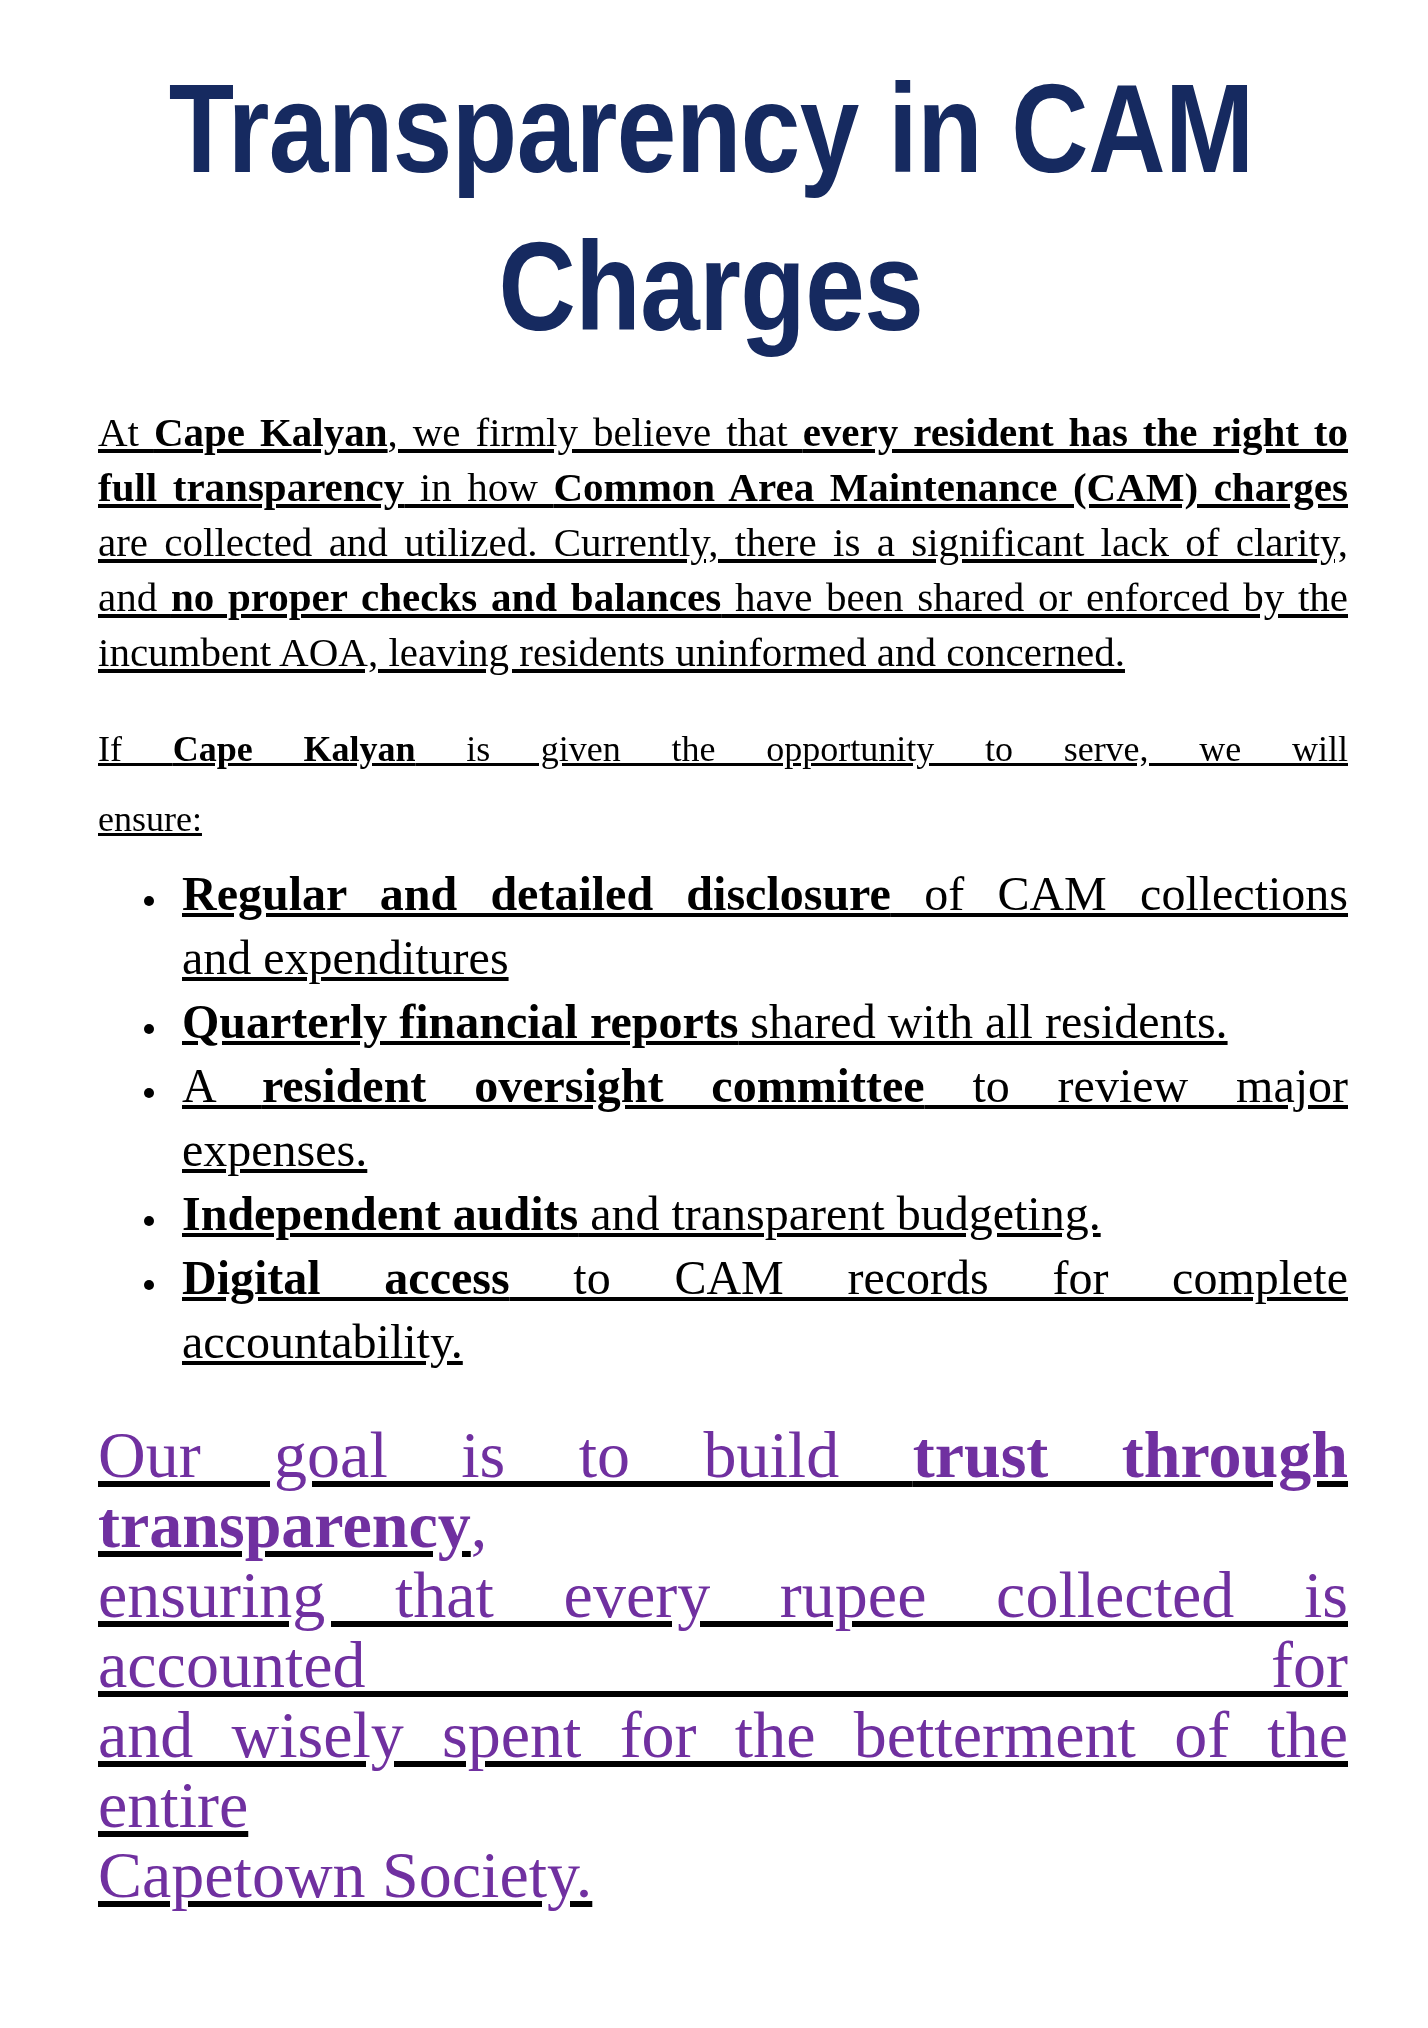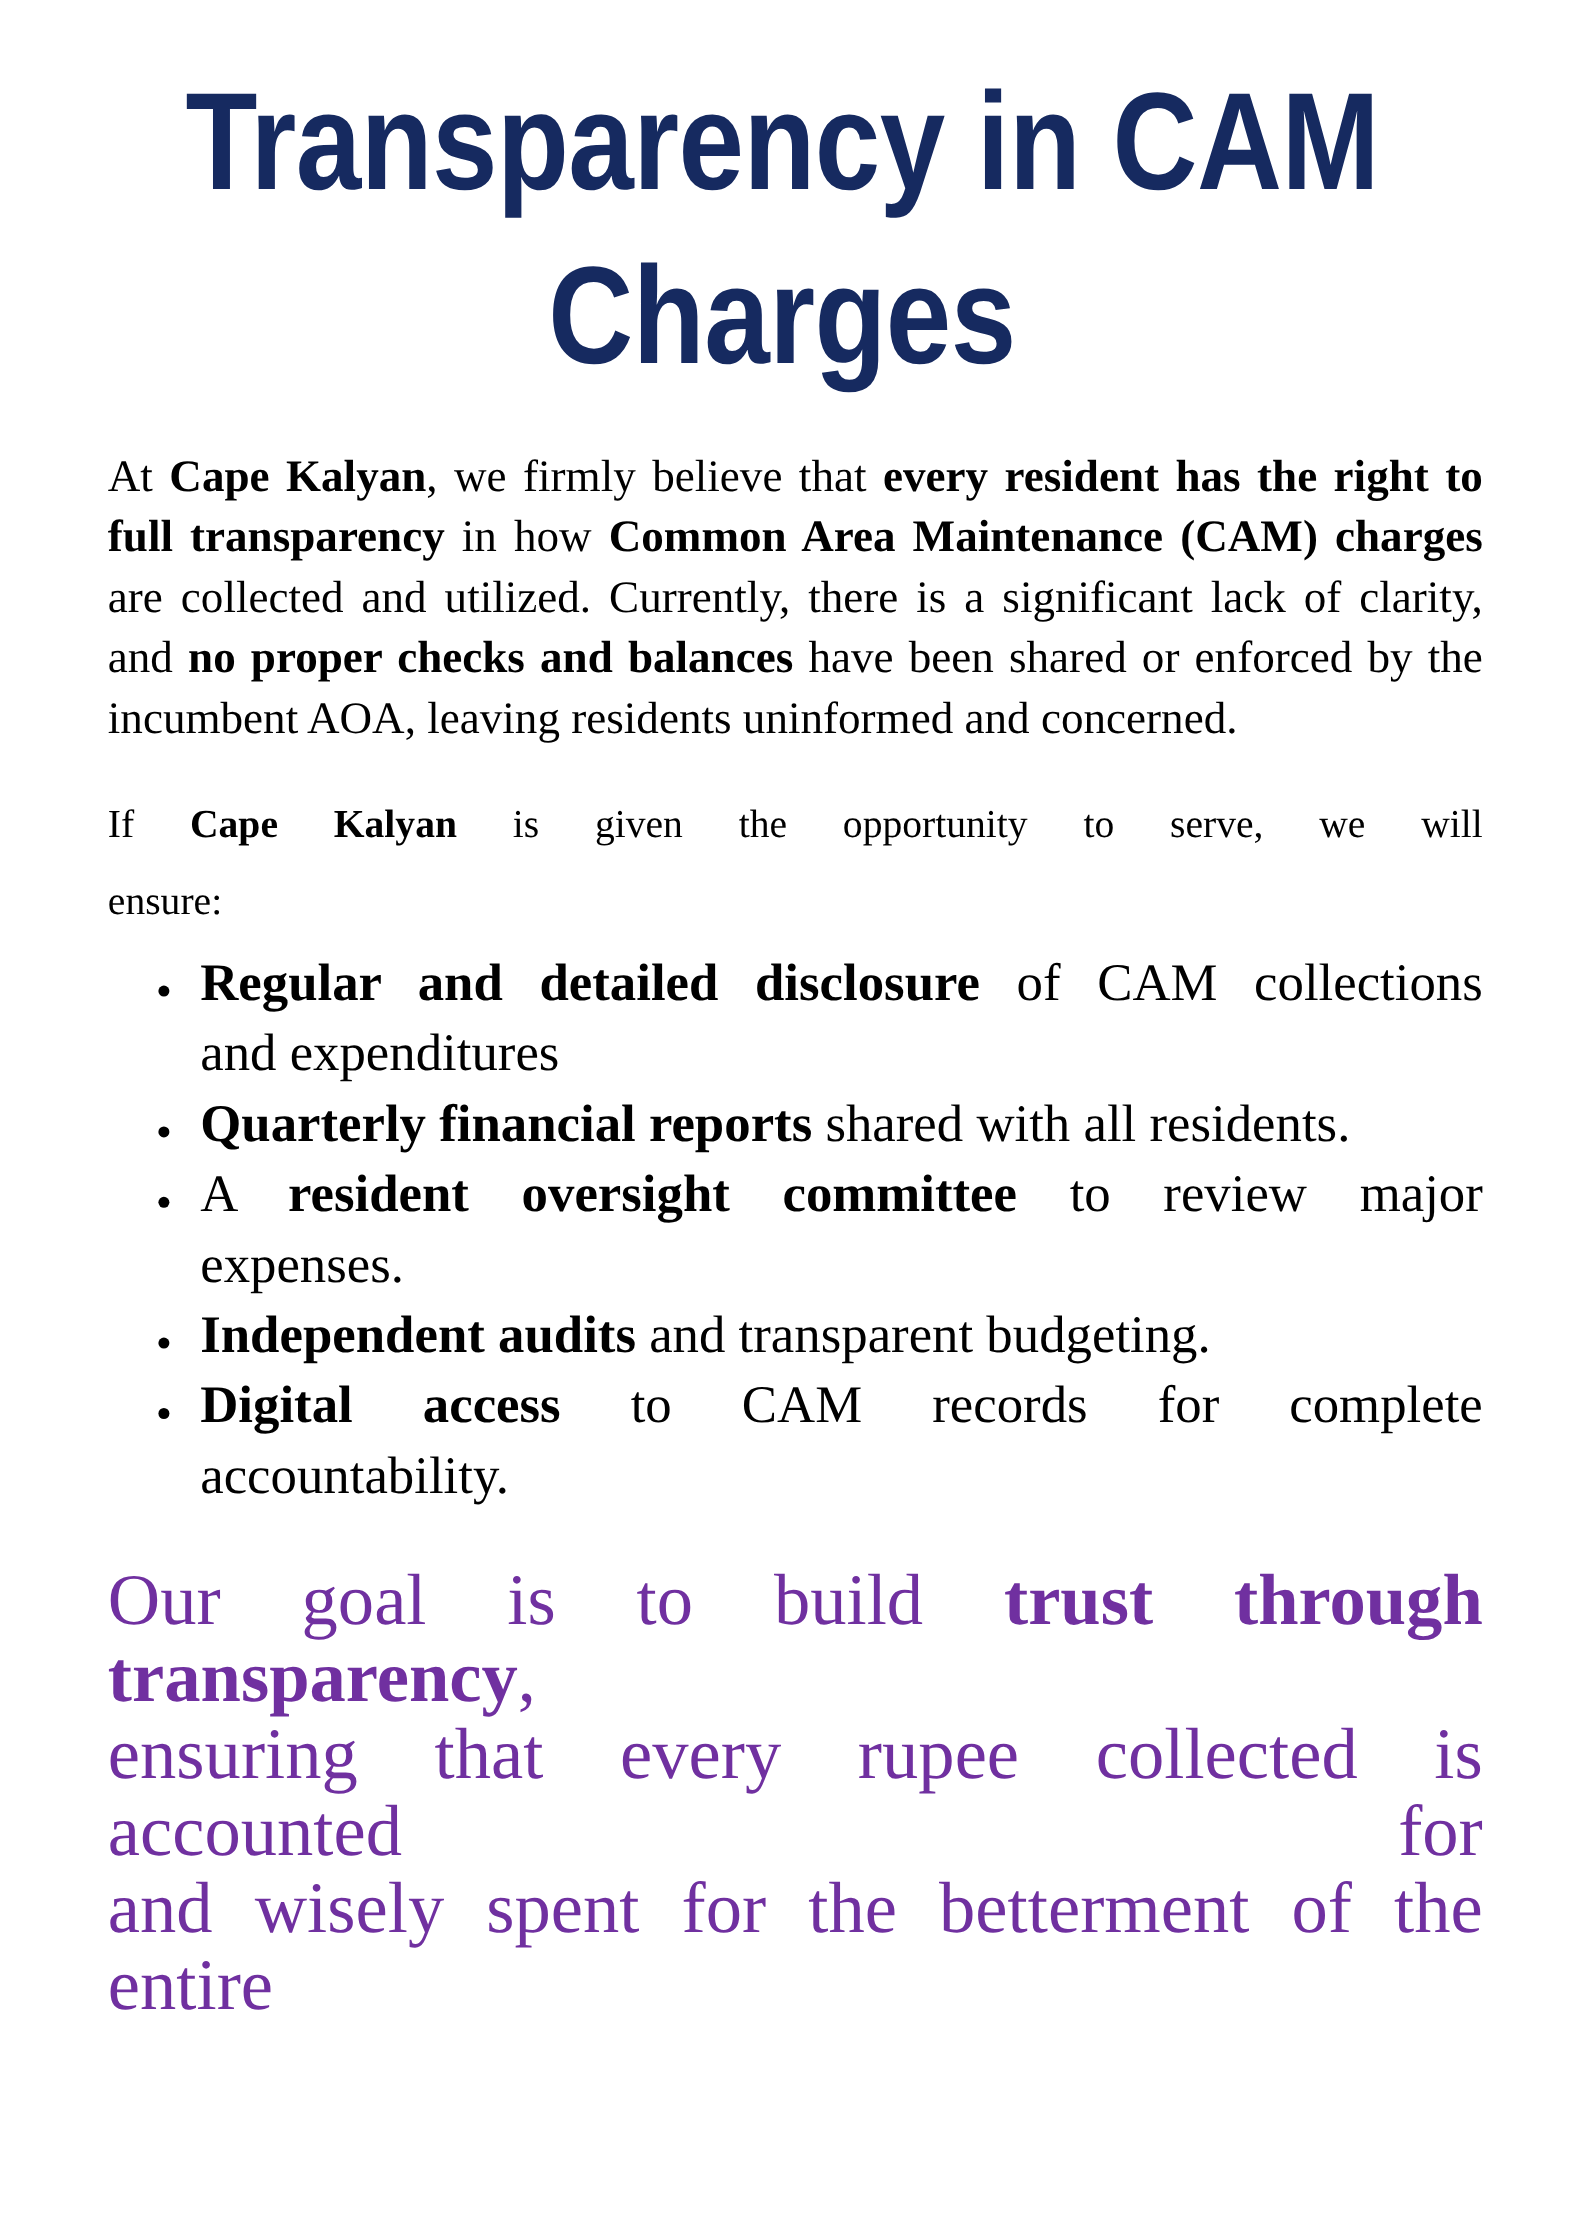--- a/index.html
+++ b/index.html
@@ -3,20 +3,21 @@
 <meta charset="utf-8">
 <style>
   html,body { margin:0; padding:0; background:#ffffff; }
   .page {
     position:relative;
     width:1422px; height:2028px;
     background:#ffffff;
     overflow:hidden;
     font-family:"Liberation Serif", serif;
     color:#000000;
+    text-decoration:underline;
   }
   
   .doc-title { text-align:center; padding-top:50px; }
   .title-line {
     font-family:"Liberation Sans", sans-serif;
     font-weight:700;
     font-size:126px;
     line-height:1.25;
     white-space:nowrap;
   }
@@ -92,16 +93,17 @@
       <li>
           <div class="ln"><span class="bd">Digital access</span><span> to CAM records for complete</span></div>
           <div class="ln last"><span>accountability.</span></div>
         </li>
     </ul>
 
     <div class="p3" style="color: rgb(112, 48, 160);">
         <div class="ln"><span>Our goal is to build </span><span class="bd">trust through transparency</span><span>,</span></div>
         <div class="ln"><span>ensuring that every rupee collected is accounted for</span></div>
         <div class="ln"><span>and wisely spent for the betterment of the entire</span></div>
+        <div class="ln last"><span>Capetown Society.</span></div>
       </div>
 
   </main>
 </div>
 
 </body></html>

